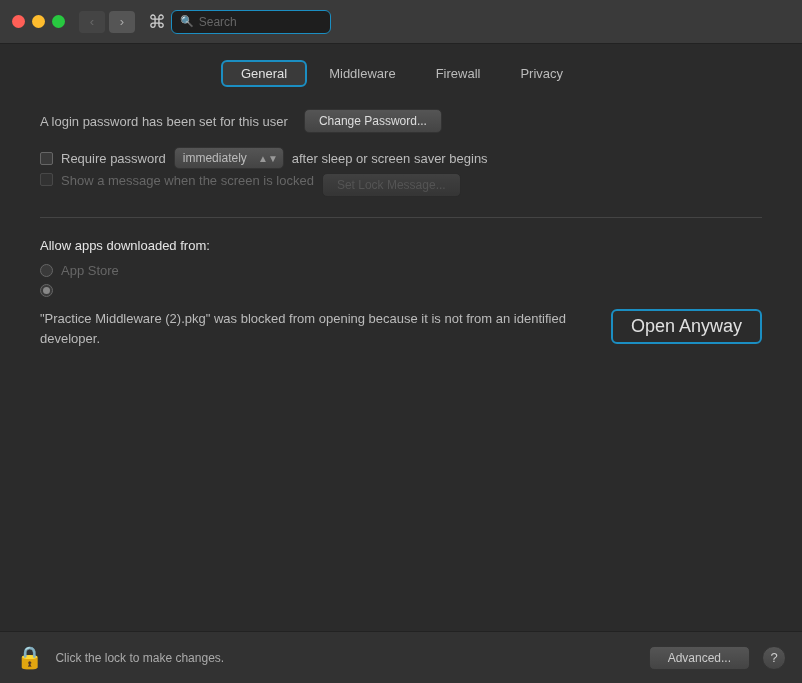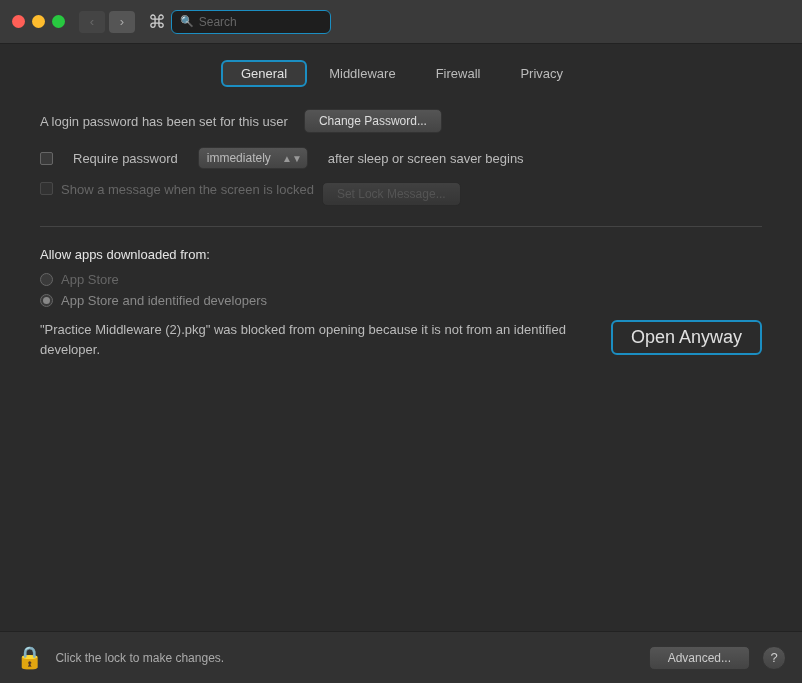--- a/index.html
+++ b/index.html
@@ -149,24 +149,24 @@
       color: #ddd;
       font-size: 12px;
       padding: 4px 14px;
       cursor: pointer;
       white-space: nowrap;
     }
 
     .require-row {
       display: flex;
       align-items: center;
-      gap: 20px;
+      gap: 8px;
       font-size: 13px;
       color: #bbb;
-      margin-bottom: 13px;
+      margin-bottom: 4px;
     }
 
     .checkbox-custom {
       width: 13px;
       height: 13px;
       border: 1px solid #666;
       border-radius: 2px;
       background: #3a3a3a;
       flex-shrink: 0;
     }
@@ -377,21 +377,20 @@
   <div class="allow-apps-section">
     <div class="allow-title">Allow apps downloaded from:</div>
 
     <div class="radio-row">
       <div class="radio-dot"></div>
       <span class="radio-label-dim">App Store</span>
     </div>
 
     <div class="radio-row">
       <div class="radio-dot selected"></div>
-      <span class="radio-label-dim2">App Store and identified developers</span>
     </div>
 
     <div class="blocked-message-row">
       <span class="blocked-text">"Practice Middleware (2).pkg" was blocked from opening because it is not from an identified developer.</span>
       <button class="open-anyway-btn">Open Anyway</button>
     </div>
   </div>
 </div>
 
 <div class="bottom-bar">

